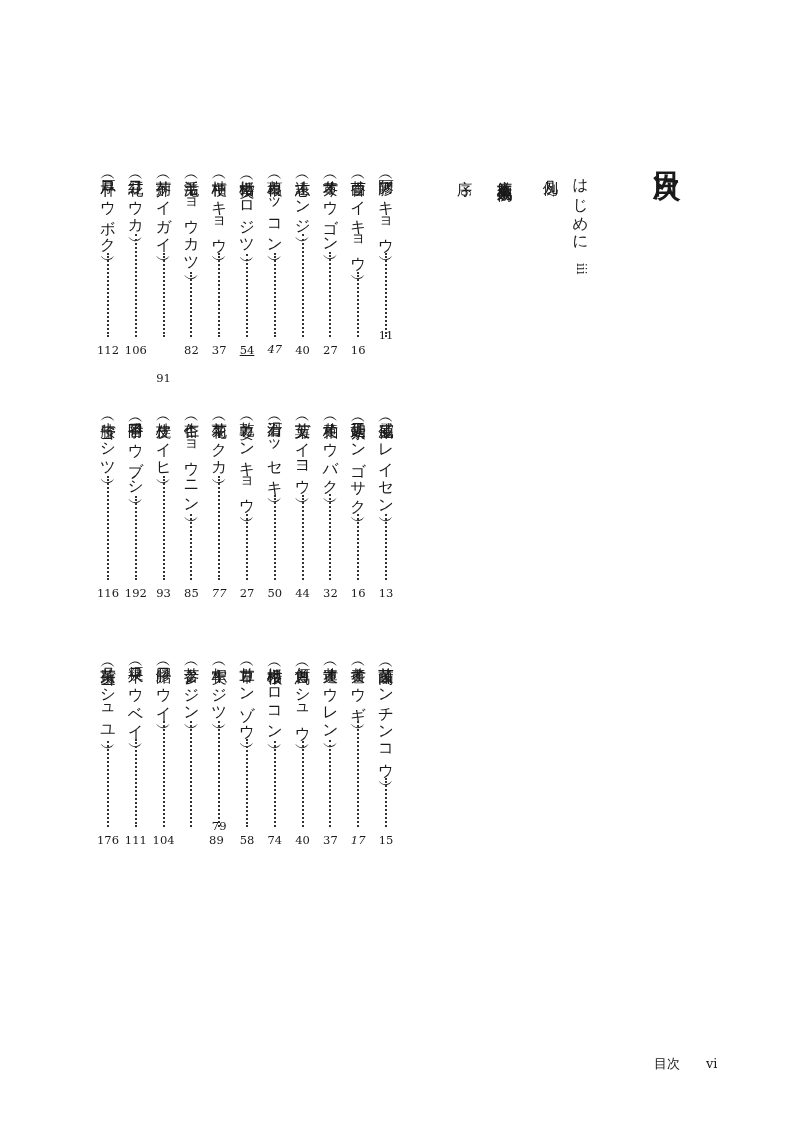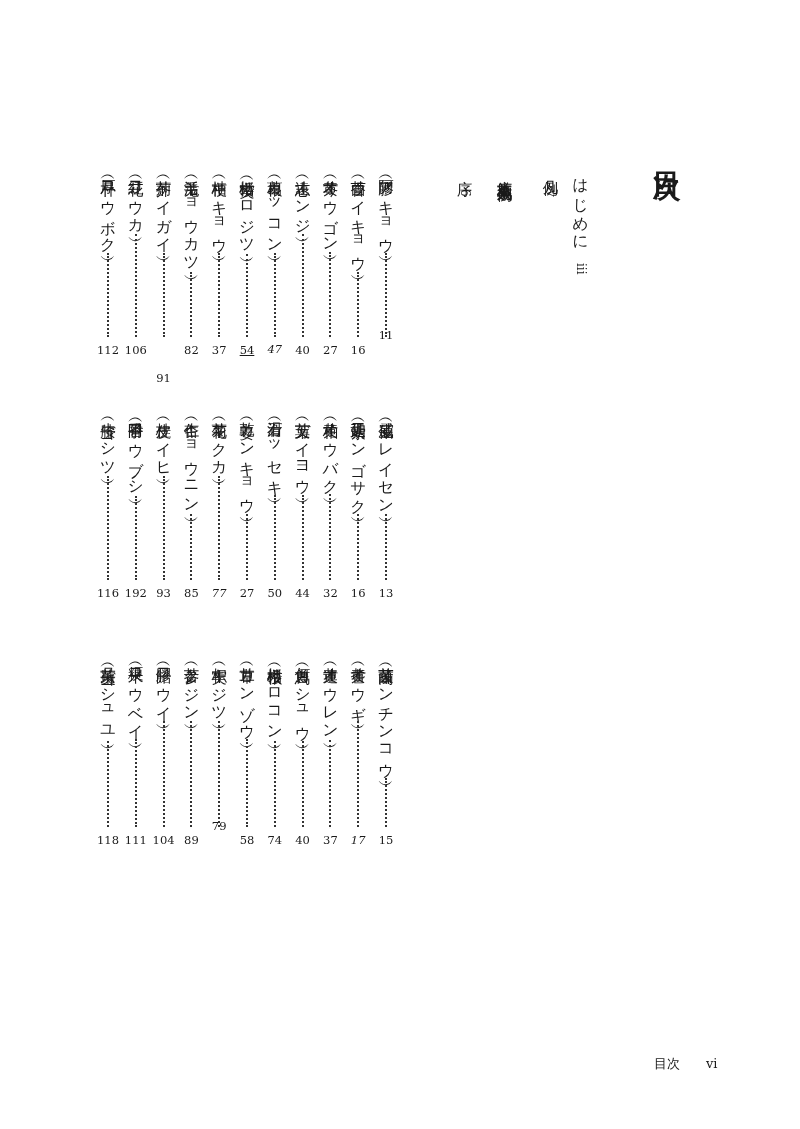--- a/index.html
+++ b/index.html
@@ -171,34 +171,34 @@
       <div class="pg" style="top: 178px;">58</div>
     </div>
     <div class="entry" style="left: 209.2px; top: 655px; height: 194px;">
       <div class="name"><span>枳実</span><span>（キジツ）</span></div>
       <div class="dots" style="top: 66px; height: 106px;"></div>
       <div class="pg" style="top: 164px;">79</div>
     </div>
     <div class="entry" style="left: 181.4px; top: 655px; height: 194px;">
       <div class="name"><span>苦参</span><span>（クジン）</span></div>
       <div class="dots" style="top: 66px; height: 106px;"></div>
-      <div class="pg" style="top: 178px;">89</div>
+      <div class="pg" style="top: 178px; padding-left: 25px;">89</div>
     </div>
     <div class="entry" style="left: 153.6px; top: 655px; height: 194px;">
       <div class="name"><span>膠飴</span><span>（コウイ）</span></div>
       <div class="dots" style="top: 66px; height: 106px;"></div>
       <div class="pg" style="top: 178px;">104</div>
     </div>
     <div class="entry" style="left: 125.8px; top: 655px; height: 194px;">
       <div class="name"><span>粳米</span><span>（コウベイ）</span></div>
       <div class="dots" style="top: 84px; height: 88px;"></div>
       <div class="pg" style="top: 178px;">111</div>
     </div>
     <div class="entry" style="left: 98px; top: 655px; height: 194px;">
       <div class="name"><span>呉茱萸</span><span>（ゴシュユ）</span></div>
       <div class="dots" style="top: 86px; height: 86px;"></div>
-      <div class="pg" style="top: 178px;">118</div>
+      <div class="pg" style="top: 178px;">176</div>
     </div>
   </div>
 
 <div class="footer">
   <span>目次</span><span class="sep"></span><span>vi</span>
 </div>
 
 </body></html>

